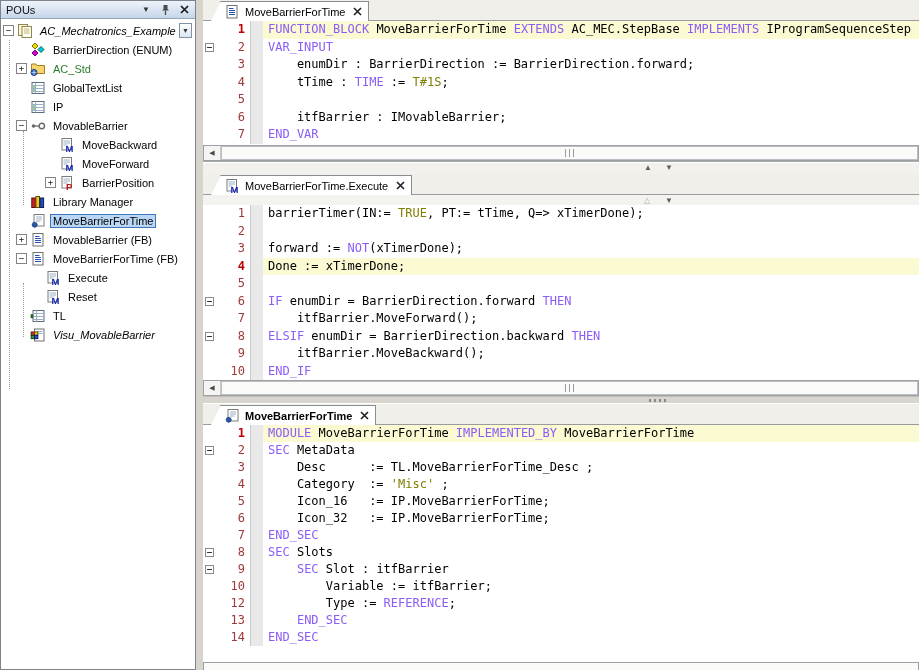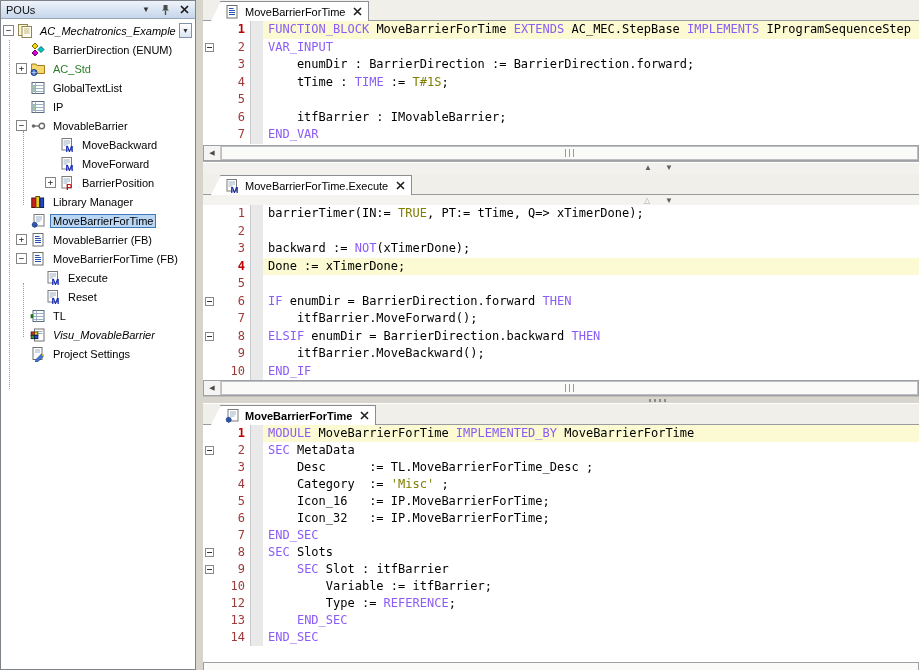--- a/index.html
+++ b/index.html
@@ -302,32 +302,20 @@
               <rect x="4.5" y="2" width="9.5" height="12" fill="#FFF" stroke="#707070"></rect>
               <path d="M6.5 4.5h6M6.5 6.5h6" stroke="#9AB0C4" fill="none"></path>
               <rect x="1.2" y="5" width="3.3" height="3.3" fill="#E03030" stroke="#601010"></rect>
               <rect x="4.5" y="5" width="3.3" height="3.3" fill="#F0D020" stroke="#605010"></rect>
               <rect x="1.2" y="8.3" width="3.3" height="3.3" fill="#30A030" stroke="#104010"></rect>
               <rect x="4.5" y="8.3" width="3.3" height="3.3" fill="#3050D0" stroke="#101860"></rect>
             </svg>
           </span>
           <span class="tlabel">Visu_MovableBarrier</span>
         </div>
-        <div class="trow" style="padding-left: 15px;">
-          <span class="tspacer"></span>
-          <span class="ticon">
-            <svg viewBox="0 0 16 16">
-              <rect x="3" y="1.5" width="9" height="12" fill="#FFF" stroke="#707070"></rect>
-              <path d="M5 4h5M5 6h5" stroke="#9AB0C4" fill="none"></path>
-              <path d="M6 13.5l5.5-5.5 2 2-5.5 5.5-2.8.8z" fill="#3C78DC" stroke="#1A3C78" stroke-width="0.7"></path>
-              <circle cx="13" cy="9" r="1" fill="#F0D020"></circle>
-            </svg>
-          </span>
-          <span class="tlabel">Project Settings</span>
-        </div>
       </div>
   </div>
 
   <div id="editors">
 
     <div class="pane" id="pane1">
       <div class="tabstrip">
           <div class="tab">
             <span class="tabicon">
               <svg viewBox="0 0 16 16">
@@ -383,21 +371,21 @@
             </span>
           </div>
         </div>
       <div class="arrowrow">
         <span class="arr a-up dis">△</span>
         <span class="arr a-dn">▼</span>
       </div>
       <div class="codearea">
           <div class="cline"><span class="foldcol"></span><span class="lnum">1</span><span class="gstrip"></span><span class="ctext"><span>barrierTimer(IN:= </span><span class="l">TRUE</span><span>, PT:= tTime, Q=&gt; xTimerDone);</span></span></div>
           <div class="cline"><span class="foldcol"></span><span class="lnum">2</span><span class="gstrip"></span><span class="ctext"></span></div>
-          <div class="cline"><span class="foldcol"></span><span class="lnum">3</span><span class="gstrip"></span><span class="ctext"><span>backward := </span><span class="k">NOT</span><span>(xTimerDone);</span></span></div>
+          <div class="cline"><span class="foldcol"></span><span class="lnum">3</span><span class="gstrip"></span><span class="ctext"><span>forward := </span><span class="k">NOT</span><span>(xTimerDone);</span></span></div>
           <div class="cline hl"><span class="foldcol"></span><span class="lnum cur">4</span><span class="gstrip"></span><span class="ctext"><span>Done := xTimerDone;</span></span></div>
           <div class="cline"><span class="foldcol"></span><span class="lnum">5</span><span class="gstrip"></span><span class="ctext"></span></div>
           <div class="cline"><span class="foldcol"><span class="fm"></span></span><span class="lnum">6</span><span class="gstrip"></span><span class="ctext"><span class="k">IF</span><span> enumDir = BarrierDirection.forward </span><span class="k">THEN</span></span></div>
           <div class="cline"><span class="foldcol"></span><span class="lnum">7</span><span class="gstrip"></span><span class="ctext"><span>    itfBarrier.MoveForward();</span></span></div>
           <div class="cline"><span class="foldcol"><span class="fm"></span></span><span class="lnum">8</span><span class="gstrip"></span><span class="ctext"><span class="k">ELSIF</span><span> enumDir = BarrierDirection.backward </span><span class="k">THEN</span></span></div>
           <div class="cline"><span class="foldcol"></span><span class="lnum">9</span><span class="gstrip"></span><span class="ctext"><span>    itfBarrier.MoveBackward();</span></span></div>
           <div class="cline"><span class="foldcol"></span><span class="lnum">10</span><span class="gstrip"></span><span class="ctext"><span class="k">END_IF</span></span></div>
         </div>
       <div class="hscroll">
         <div class="sbtn">◀</div>

